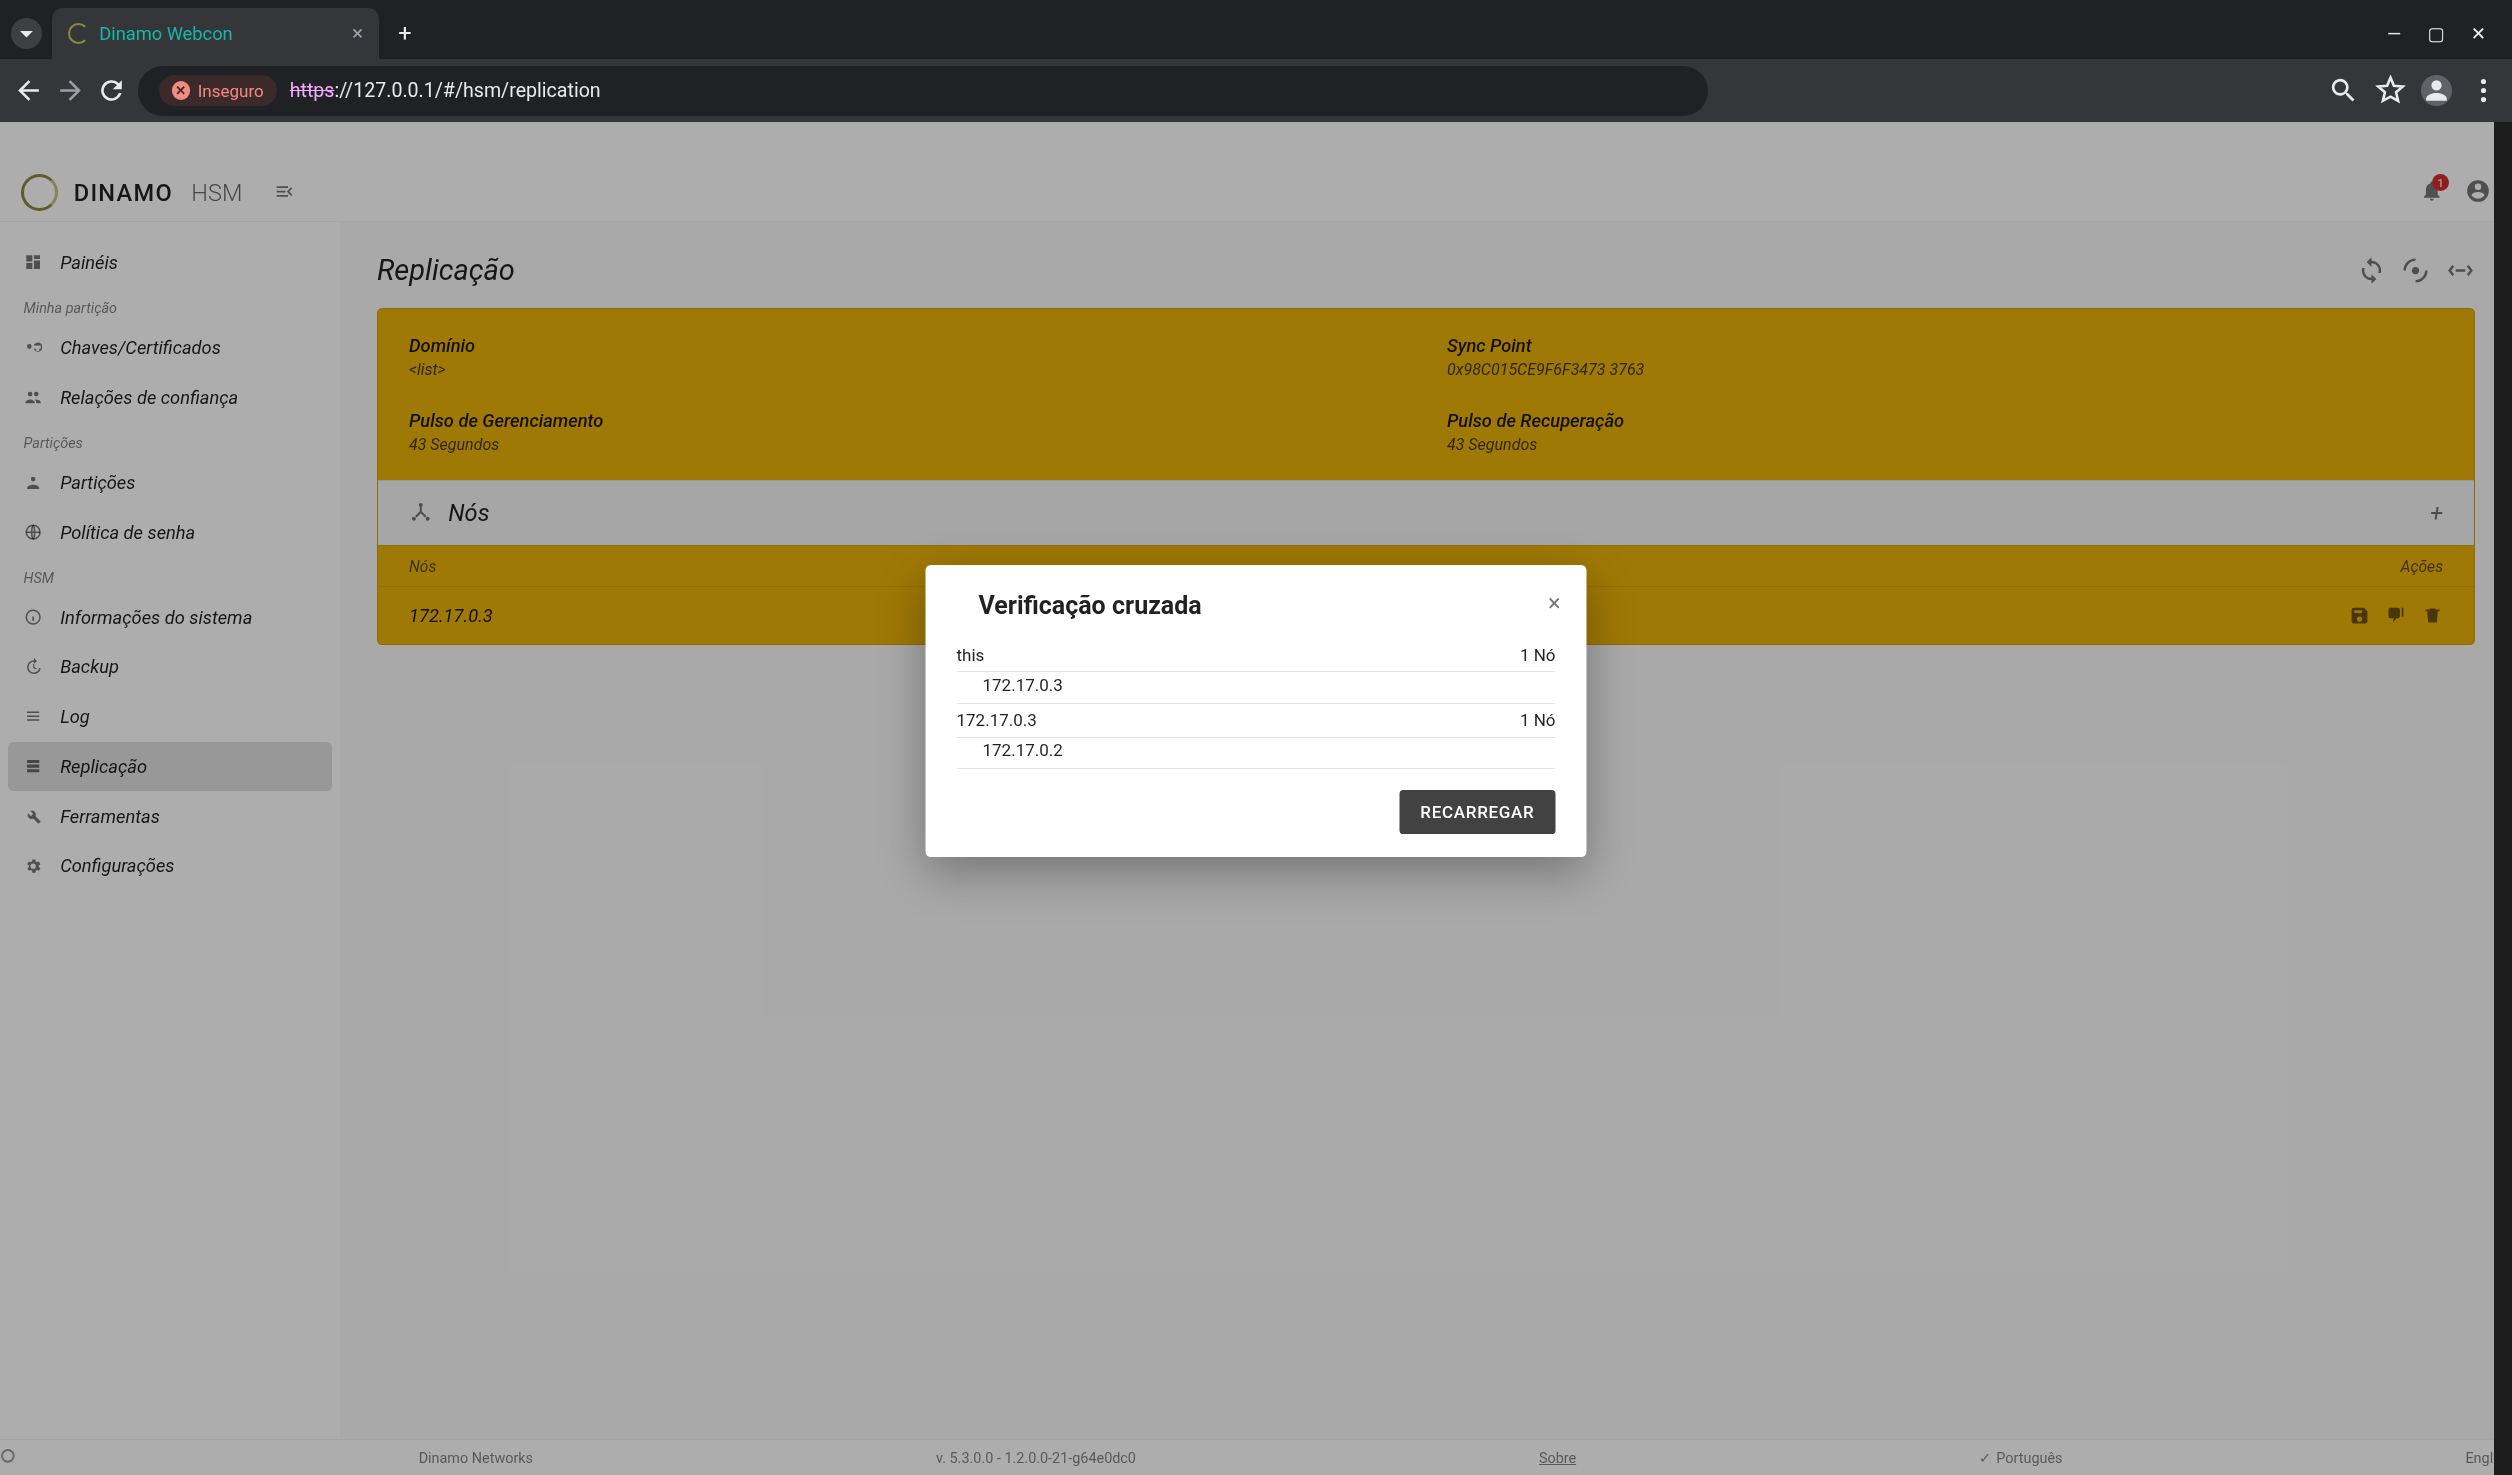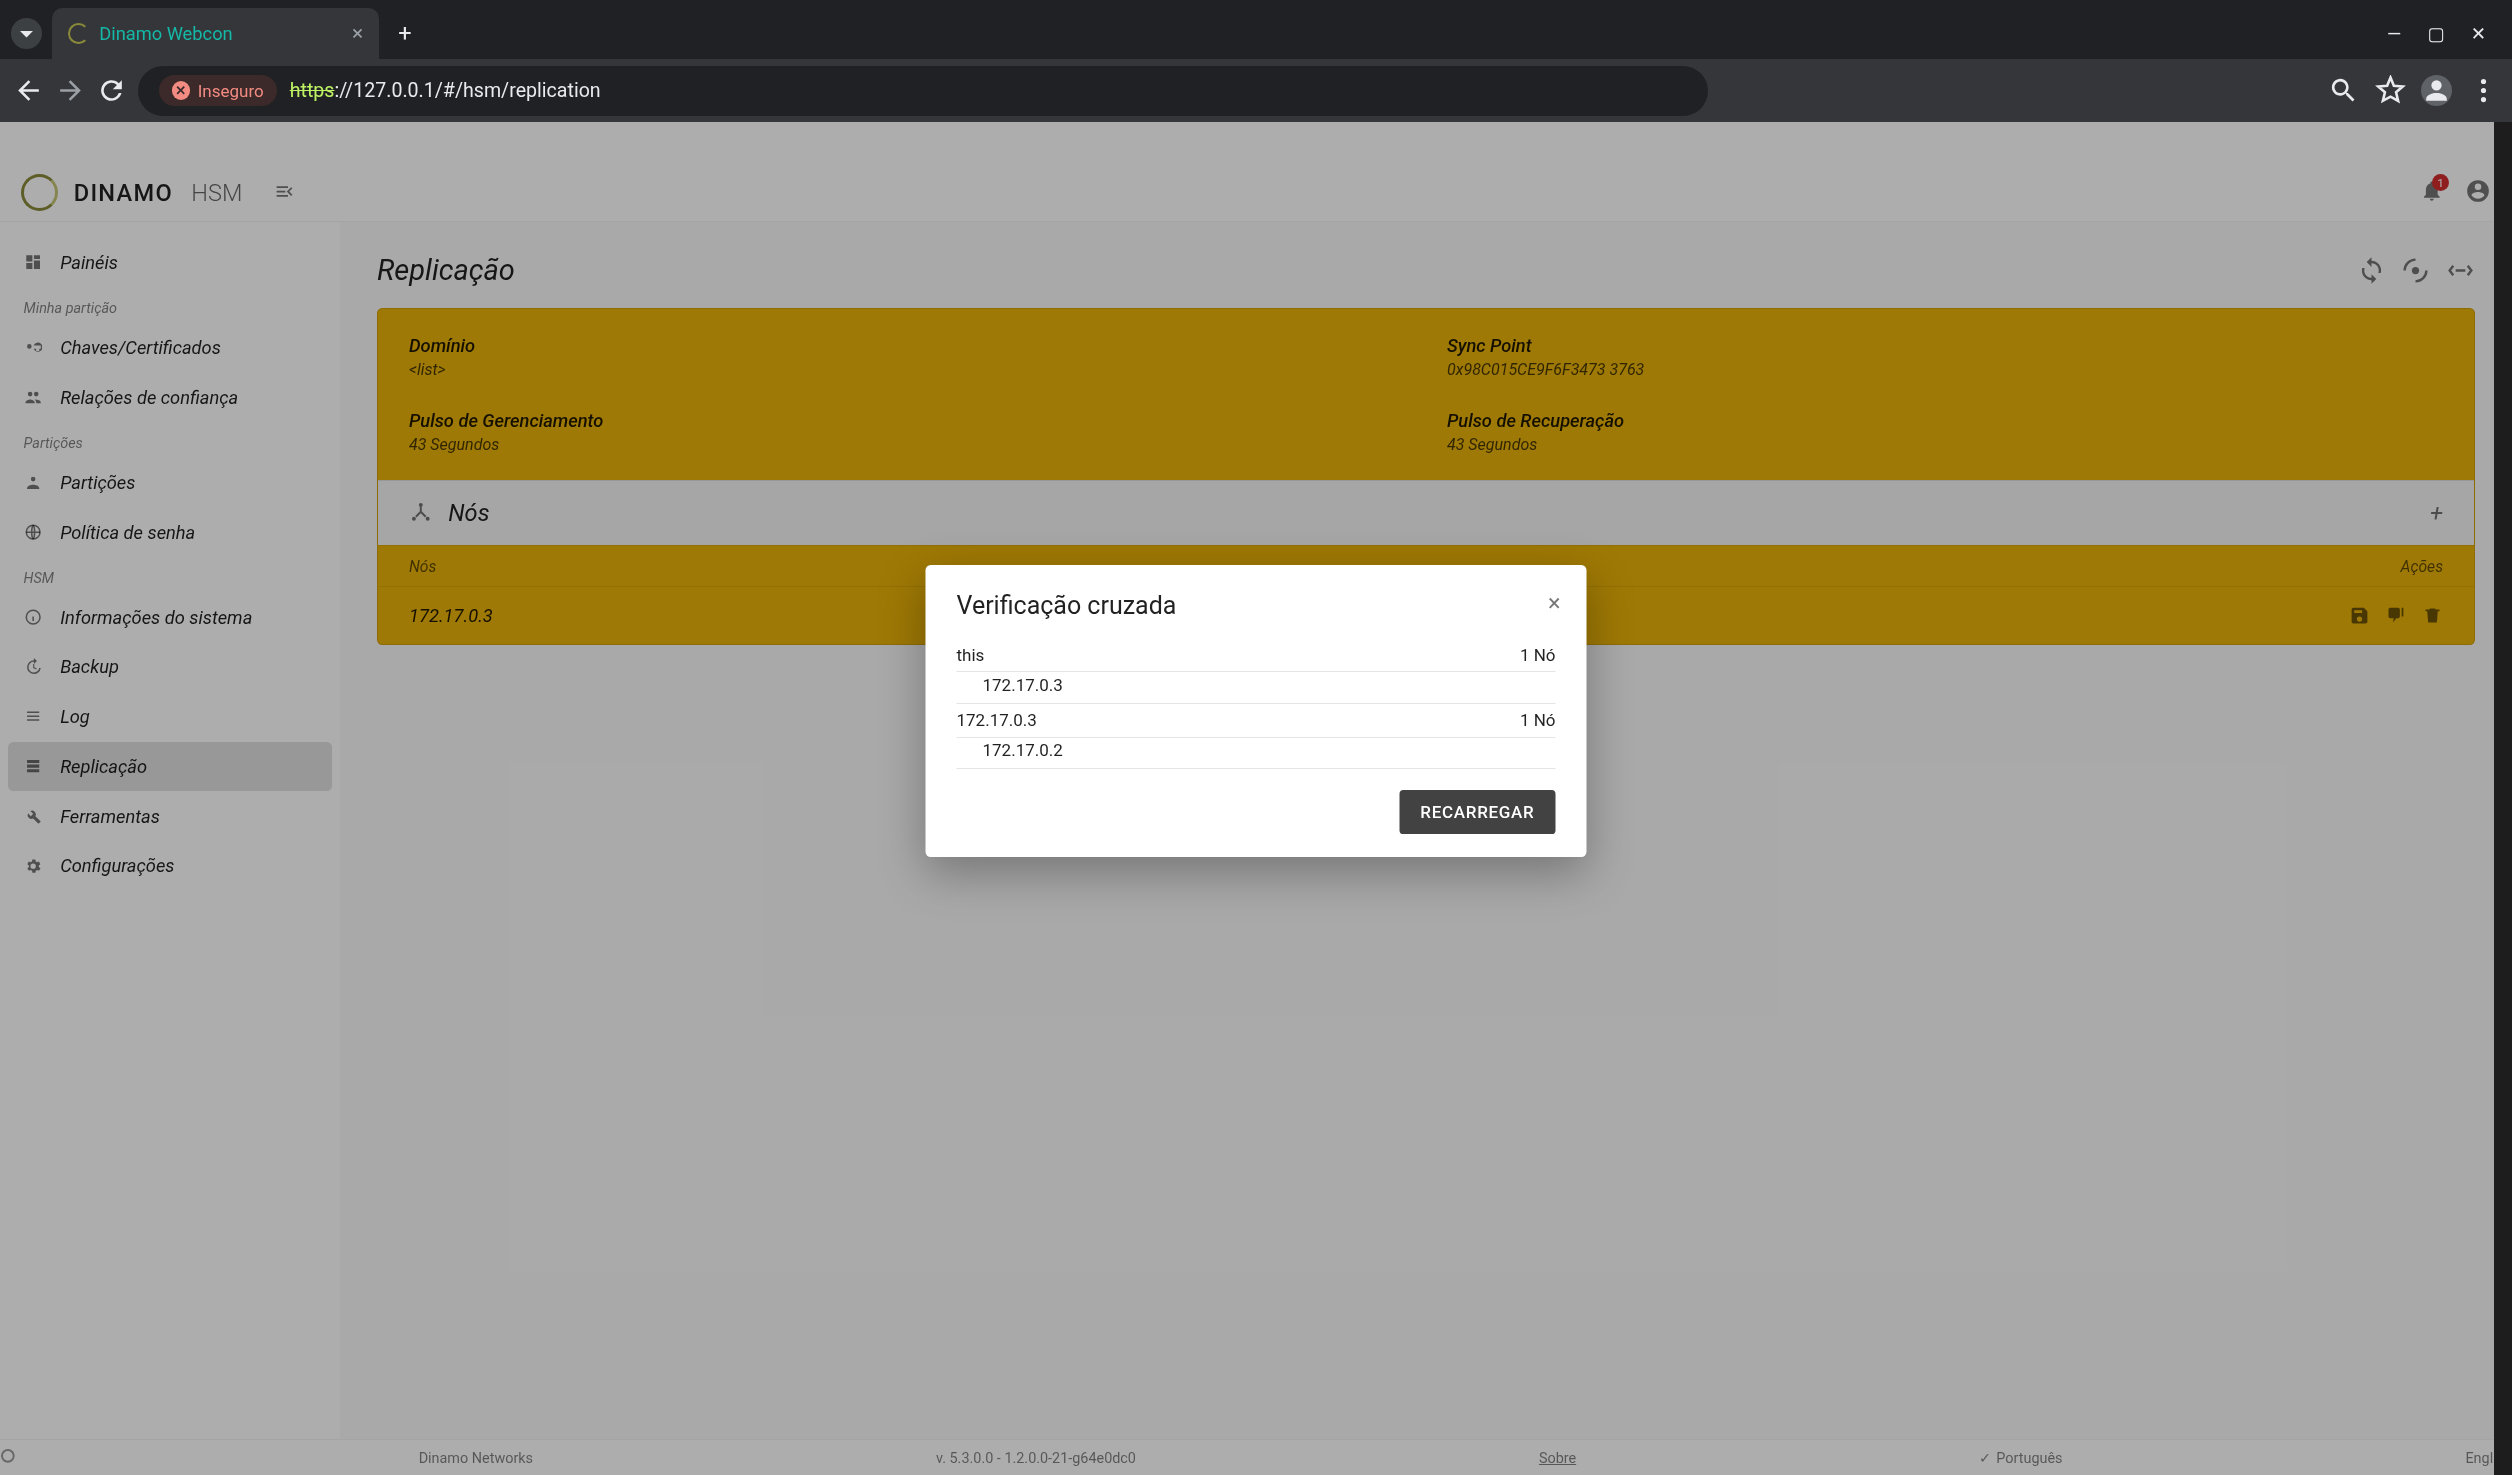--- a/index.html
+++ b/index.html
@@ -17,21 +17,21 @@
 .window-controls { margin-left: auto; display: flex; gap: 26px; padding-right: 26px; }
 .window-controls span { color: #e8eaed; font-size: 18.3px; cursor: pointer; }
 
 .nav-bar { background: #35363a; height: 63px; display: flex; align-items: center; padding: 0 13px; gap: 10.5px; }
 .nav-btn { width: 31px; height: 31px; display: flex; align-items: center; justify-content: center; color: #9aa0a6; font-size: 21px; }
 .nav-btn.enabled { color: #e8eaed; }
 .address-bar { background: #202124; border-radius: 31px; height: 50px; flex: 1; display: flex; align-items: center; padding: 0 21px; gap: 13px; max-width: 1570px; }
 .insecure-chip { background: #3c2a2a; color: #f28b82; padding: 5.2px 13px; border-radius: 21px; display: flex; align-items: center; gap: 7.9px; font-size: 17px; }
 .insecure-chip .x-icon { background: #f28b82; color: #3c2a2a; width: 18.3px; height: 18.3px; border-radius: 50%; display: flex; align-items: center; justify-content: center; font-size: 13px; font-weight: bold; }
 .url { color: #e8eaed; font-size: 19.6px; }
-.url .protocol { color: #bef264; text-decoration: line-through; }
+.url .protocol { color: #f0abfc; text-decoration: line-through; }
 .nav-right { margin-left: auto; display: flex; gap: 15.7px; align-items: center; }
 .nav-right .icon-btn { width: 31px; height: 31px; display: flex; align-items: center; justify-content: center; color: #e8eaed; }
 .avatar-btn { background: #5f6368; width: 31px; height: 31px; border-radius: 50%; display: flex; align-items: center; justify-content: center; }
 
 
 .app { background: #fff; color: rgba(0,0,0,0.87); height: calc(1476px - 122px); display: flex; flex-direction: column; position: relative; }
 .app-scrim { position: absolute; inset: 0; background: rgba(0,0,0,0.32); z-index: 10; }
 .app-header { height: 58px; display: flex; align-items: center; padding: 0 21px; gap: 15.7px; border-bottom: 0.7px solid rgba(0,0,0,0.05); margin-top: 42px; }
 .logo { width: 37px; height: 37px; border: 3.9px solid #8a8a3a; border-radius: 50%; border-right-color: #c4c476; }
 .brand { font-size: 23.6px; font-weight: 500; letter-spacing: 1.3px; }
@@ -66,21 +66,21 @@
 .table-head .col-actions { margin-left: auto; }
 .table-row { display: flex; align-items: center; padding: 15.7px 31px; border-top: 0.7px solid rgba(0,0,0,0.08); font-size: 18.3px; }
 .table-row .row-actions { margin-left: auto; display: flex; gap: 15.7px; color: rgba(0,0,0,0.54); }
 
 .footer { height: 37px; display: flex; align-items: center; justify-content: space-between; gap: 15.7px; font-size: 14.4px; color: rgba(0,0,0,0.5); border-top: 0.7px solid rgba(0,0,0,0.05); }
 .footer a { text-decoration: underline; }
 .footer .lang { display: flex; gap: 5.2px; align-items: center; }
 
 
 .modal { position: absolute; z-index: 20; left: 50%; top: 50%; transform: translate(-50%, -80%); background: #fff; border-radius: 5.2px; box-shadow: 0 15.7px 47px rgba(0,0,0,0.3); width: 661px; padding: 26px 31px 23.6px; }
-.modal-title { font-size: 25px; font-weight: 400; margin-bottom: 18.3px; }
+.modal-title { font-size: 25px; font-weight: 700; margin-bottom: 18.3px; margin-left: 22px; }
 .modal-close { position: absolute; top: 23.6px; right: 26px; color: rgba(0,0,0,0.54); font-size: 23.6px; cursor: pointer; }
 .cross-list { font-size: 17px; }
 .cross-row { display: flex; padding: 6.5px 0; border-bottom: 0.7px solid rgba(0,0,0,0.1); }
 .cross-row .host { flex: 1; }
 .cross-row .count { }
 .cross-sub { padding: 2.6px 0 7.9px 26px; border-bottom: 0.7px solid rgba(0,0,0,0.1); }
 .modal-actions { display: flex; justify-content: flex-end; margin-top: 21px; }
 .modal-btn { background: #424242; color: #fff; border: none; padding: 11.8px 21px; font-size: 17px; font-weight: 500; letter-spacing: 0.7px; border-radius: 3.9px; cursor: pointer; }
 
 svg { width: 100%; height: 100%; }

